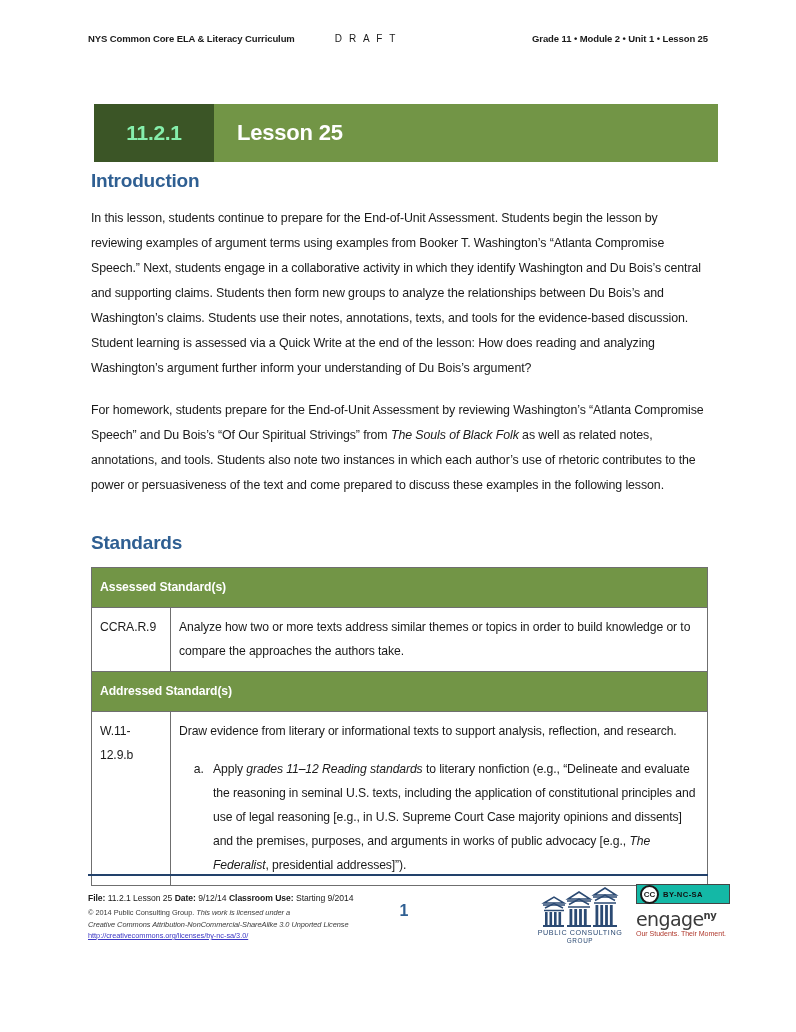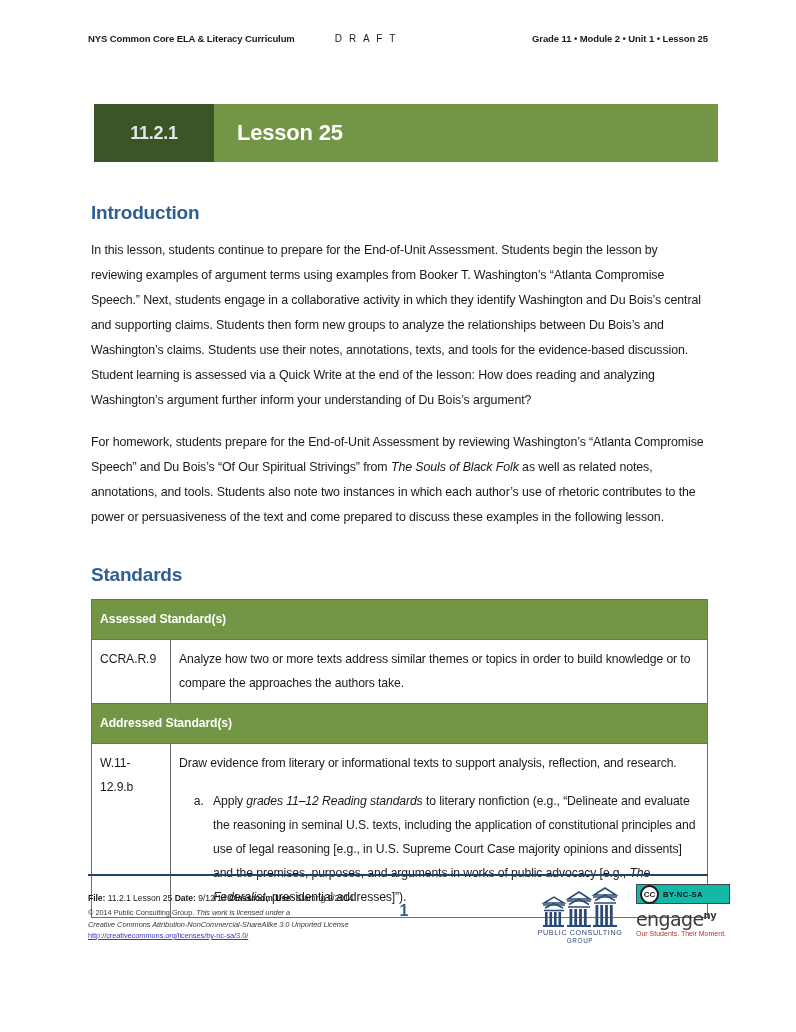--- a/index.html
+++ b/index.html
@@ -57,44 +57,44 @@
     top: 104px;
     left: 94px;
     width: 624px;
     height: 58px;
     display: flex;
     align-items: stretch;
   }
   .banner-code {
     width: 120px;
     background: #3b5526;
-    color: #e5e5e5;
+    color: #86efac;
     display: flex;
     align-items: center;
     justify-content: center;
-    font-size: 18px;
+    font-size: 21px;
     font-weight: bold;
     letter-spacing: -0.3px;
   }
   .banner-title {
     flex: 1;
     background: #729546;
     color: #ffffff;
     display: flex;
     align-items: center;
     padding-left: 23px;
     font-size: 22px;
     font-weight: bold;
     letter-spacing: -0.2px;
   }
 
   
   .content {
     position: absolute;
-    top: 202px;
+    top: 170px;
     left: 91px;
     width: 617px;
   }
 
   h2.section-heading {
     margin: 0 0 14px 0;
     color: #2f5f92;
     font-size: 19px;
     font-weight: bold;
     letter-spacing: -0.2px;

